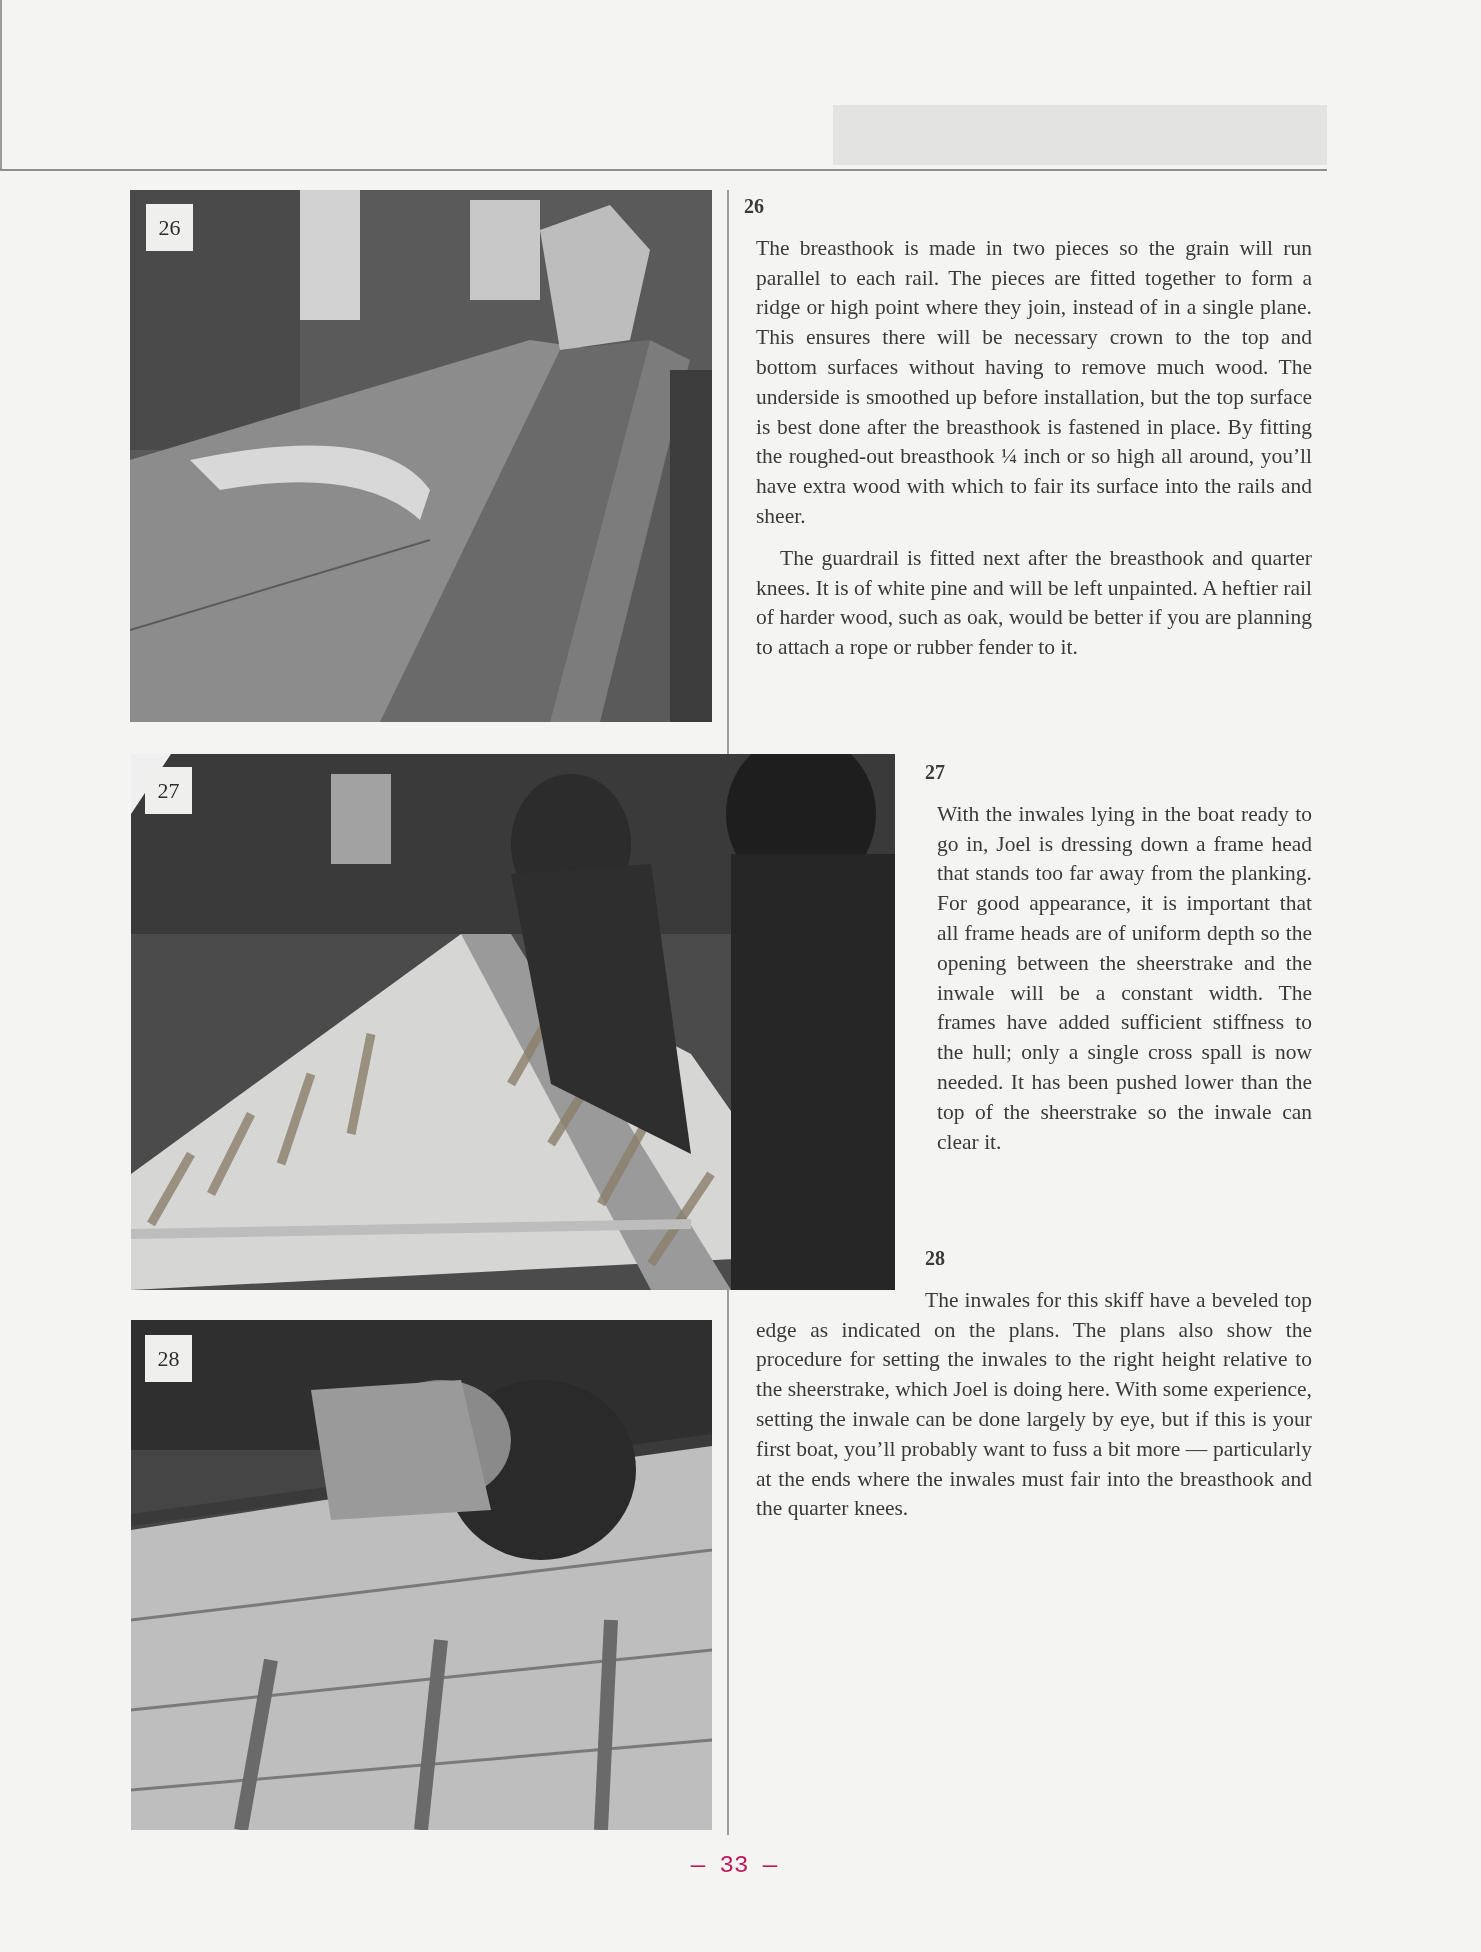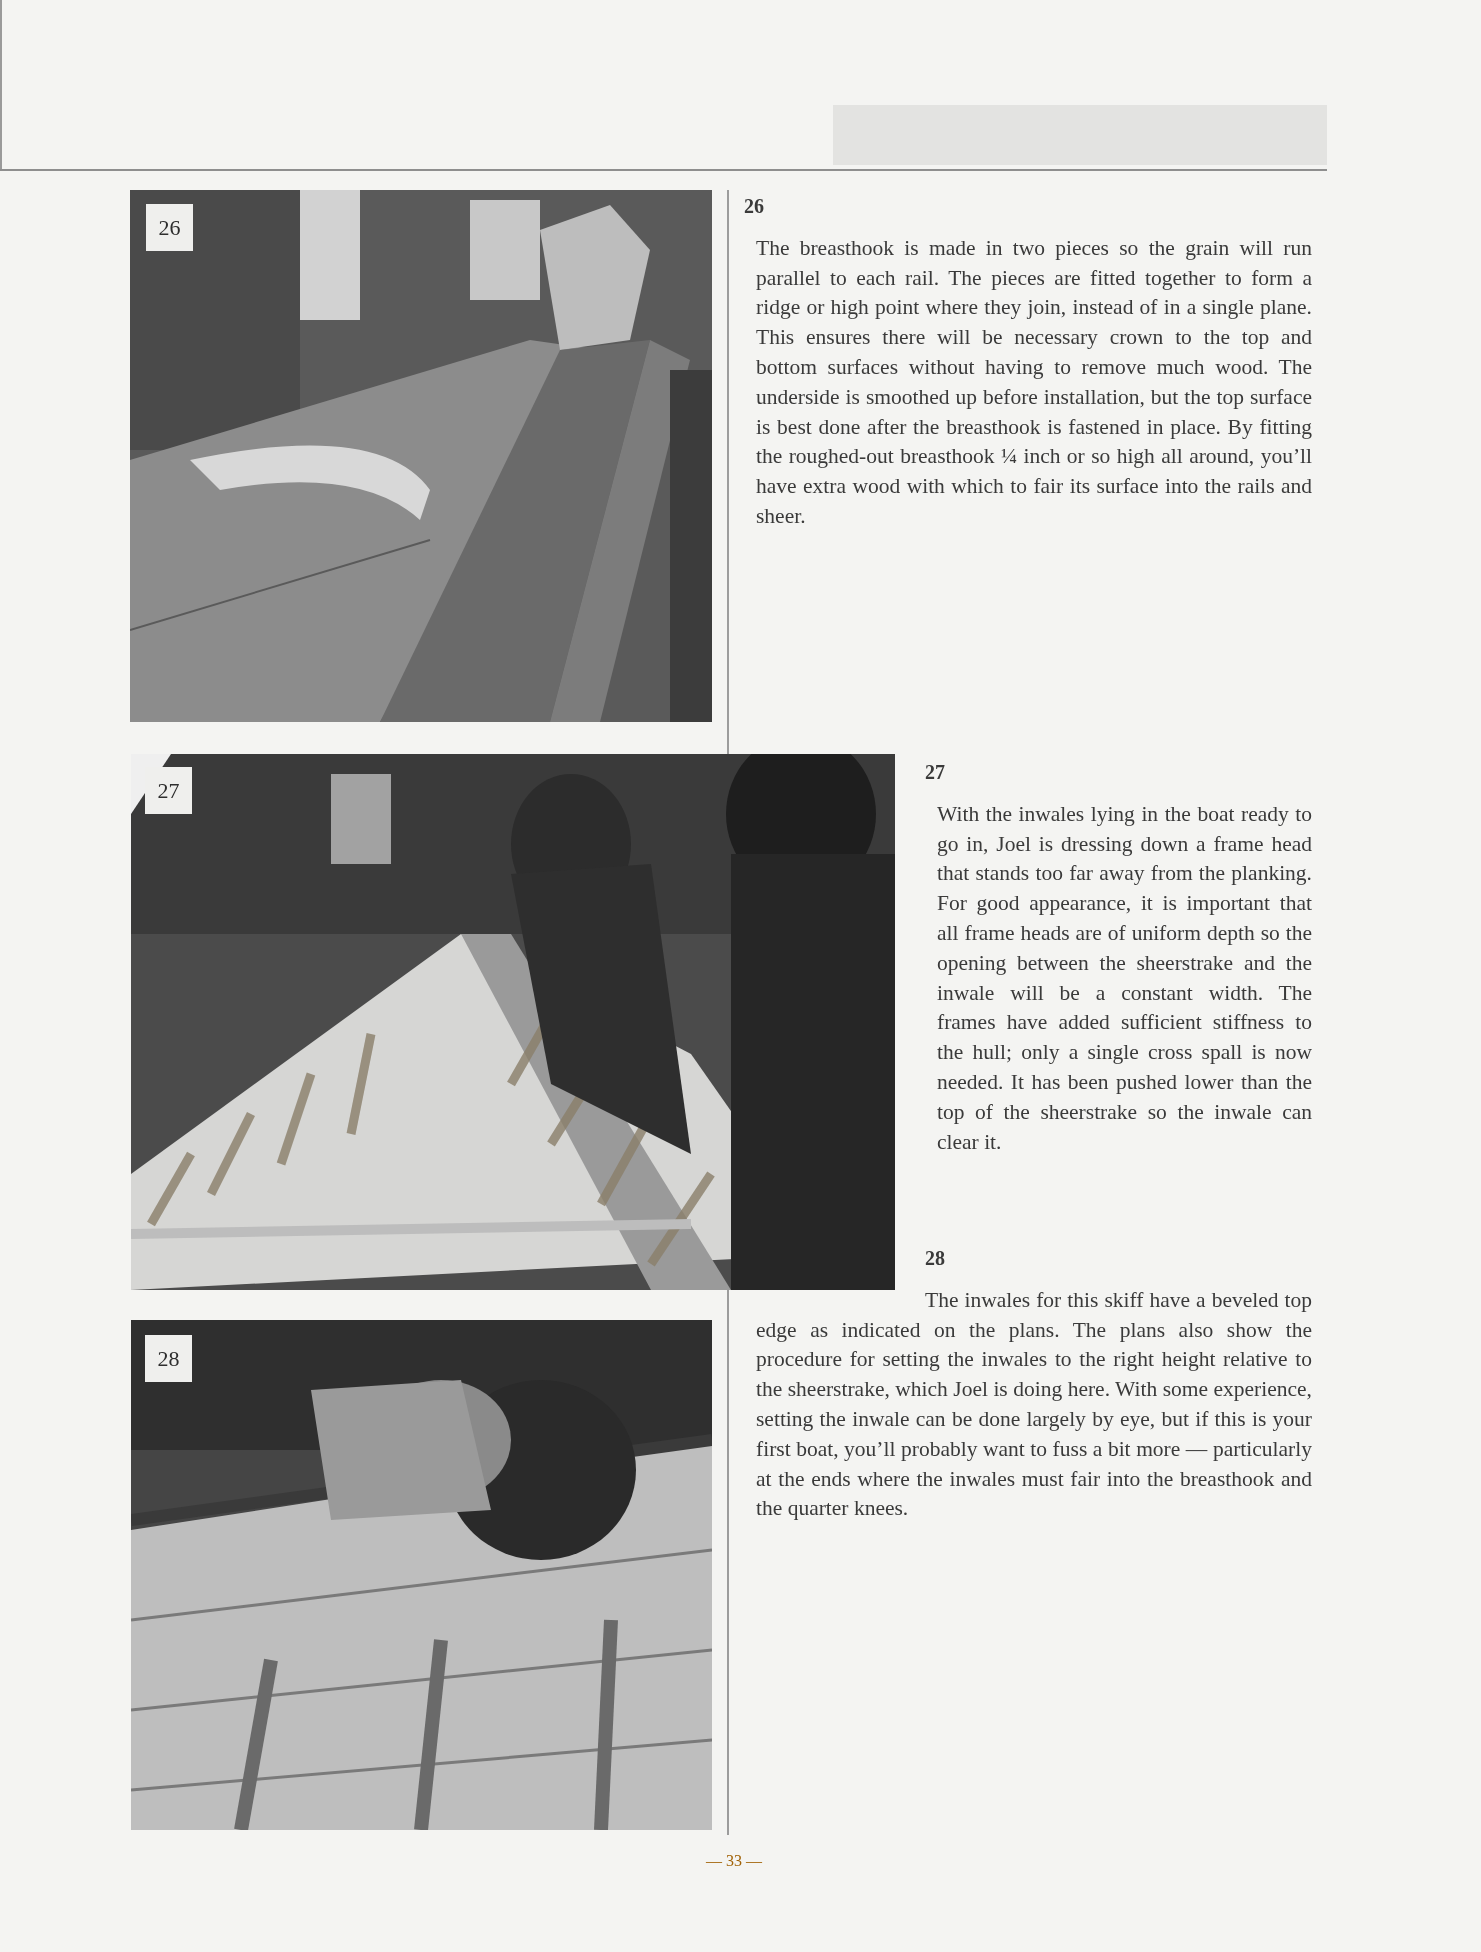--- a/index.html
+++ b/index.html
@@ -24,21 +24,21 @@
     position: absolute; font-family: "Liberation Serif", serif;
     font-size: 21.5px; line-height: 29.8px; color: #3a3a3a;
     text-align: justify; hyphens: manual;
   }
   .text-block p { margin: 12px; }
   .text-block p.indent { text-indent: 24px; }
   .caption-num { font-weight: bold; display: block; font-size: 20px; }
   .wrap-float { float: left; width: 181px; height: 60px; shape-outside: inset(0); }
   .page-number {
     position: absolute; left: 659px; top: 1852px; width: 150px; text-align: center;
-    font-family: Liberation Serif, serif; font-size: 16px; color: #a16207;
+    font-family: Liberation Mono, monospace; font-size: 24px; color: #be185d;
   }
 </style>
 </head>
 <body>
 
 <div class="left-edge"></div>
 <div class="header-block"></div>
 <div class="header-rule"></div>
 
 <div class="col-rule" style="top:190px;height:564px;"></div>
@@ -107,20 +107,21 @@
     <ellipse cx="410" cy="150" rx="95" ry="90" fill="#2a2a2a"></ellipse>
     <ellipse cx="310" cy="120" rx="70" ry="60" fill="#8a8a8a"></ellipse>
     <polygon points="180,70 330,60 360,190 200,200" fill="#9a9a9a"></polygon>
   </svg>
   <div class="photo-label" style="left:14px;top:15px;">28</div>
 </div>
 
 <div class="text-block" style="left:744px;top:192px;width:580px;">
   <span class="caption-num">26</span>
   <p>The breasthook is made in two pieces so the grain will run parallel to each rail. The pieces are fitted together to form a ridge or high point where they join, instead of in a single plane. This ensures there will be necessary crown to the top and bottom sur­faces without having to remove much wood. The underside is smoothed up before installation, but the top surface is best done after the breasthook is fastened in place. By fitting the roughed-out breast­hook ¼ inch or so high all around, you’ll have extra wood with which to fair its surface into the rails and sheer.</p>
+  <p class="indent">The guardrail is fitted next after the breasthook and quarter knees. It is of white pine and will be left unpainted. A heftier rail of harder wood, such as oak, would be better if you are planning to attach a rope or rubber fender to it.</p>
 </div>
 
 <div class="text-block" style="left:925px;top:758px;width:399px;">
   <span class="caption-num">27</span>
   <p>With the inwales lying in the boat ready to go in, Joel is dressing down a frame head that stands too far away from the planking. For good appearance, it is important that all frame heads are of uniform depth so the opening between the sheerstrake and the inwale will be a constant width. The frames have added sufficient stiffness to the hull; only a single cross spall is now needed. It has been pushed lower than the top of the sheerstrake so the inwale can clear it.</p>
 </div>
 
 <div class="text-block" style="left:744px;top:1244px;width:580px;">
   <div class="wrap-float"></div>
   <span class="caption-num" style="display:block;">28</span>

